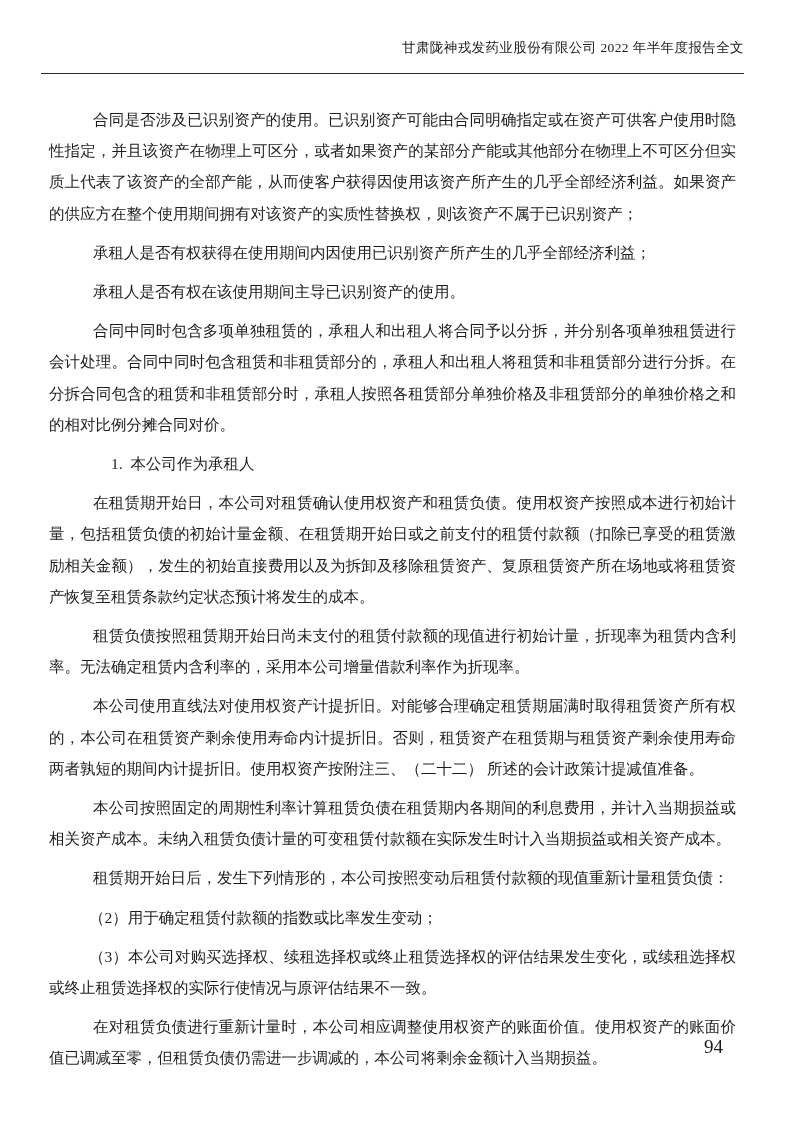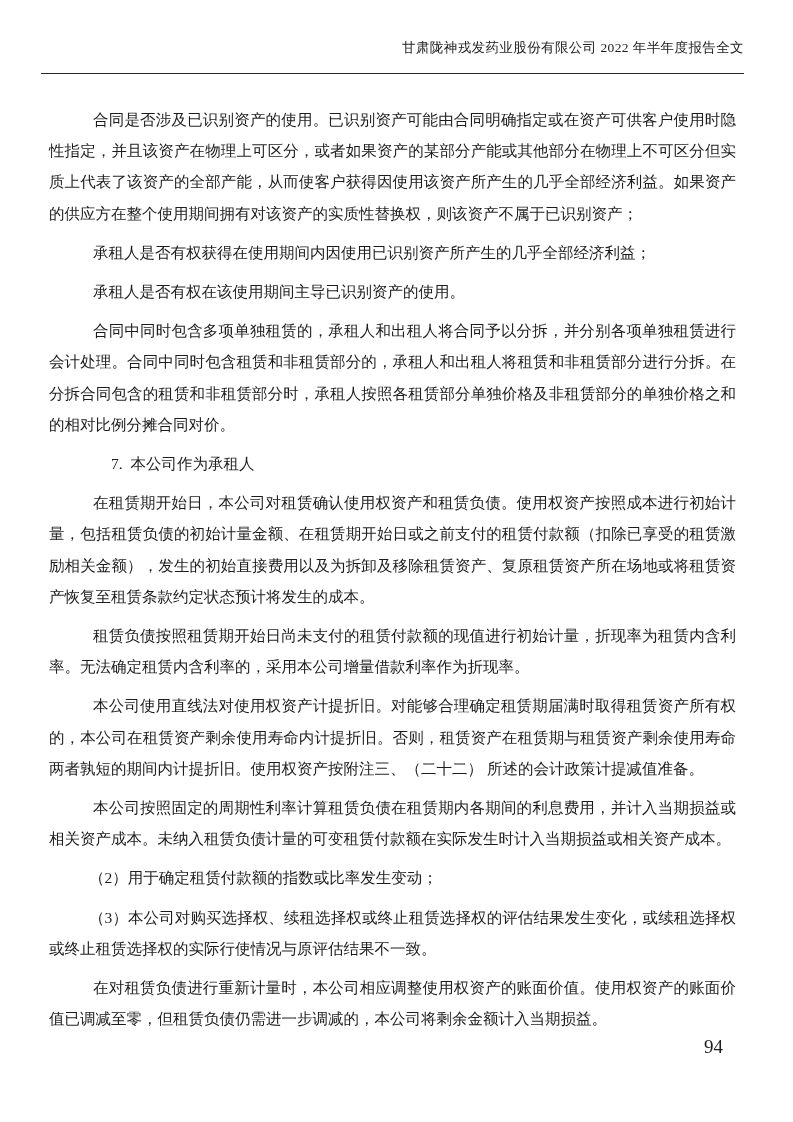--- a/index.html
+++ b/index.html
@@ -71,25 +71,26 @@
 
   <div class="header-text">甘肃陇神戎发药业股份有限公司 2022 年半年度报告全文</div>
 
   <div class="header-rule"></div>
 
   <div class="body-text">
     <p class="para">合同是否涉及已识别资产的使用。已识别资产可能由合同明确指定或在资产可供客户使用时隐性指定，并且该资产在物理上可区分，或者如果资产的某部分产能或其他部分在物理上不可区分但实质上代表了该资产的全部产能，从而使客户获得因使用该资产所产生的几乎全部经济利益。如果资产的供应方在整个使用期间拥有对该资产的实质性替换权，则该资产不属于已识别资产；</p>
     <p class="para">承租人是否有权获得在使用期间内因使用已识别资产所产生的几乎全部经济利益；</p>
     <p class="para">承租人是否有权在该使用期间主导已识别资产的使用。</p>
     <p class="para">合同中同时包含多项单独租赁的，承租人和出租人将合同予以分拆，并分别各项单独租赁进行会计处理。合同中同时包含租赁和非租赁部分的，承租人和出租人将租赁和非租赁部分进行分拆。在分拆合同包含的租赁和非租赁部分时，承租人按照各租赁部分单独价格及非租赁部分的单独价格之和的相对比例分摊合同对价。</p>
-    <p class="para heading">7.  本公司作为承租人</p>
+    <p class="para heading">1.  本公司作为承租人</p>
     <p class="para">在租赁期开始日，本公司对租赁确认使用权资产和租赁负债。使用权资产按照成本进行初始计量，包括租赁负债的初始计量金额、在租赁期开始日或之前支付的租赁付款额（扣除已享受的租赁激励相关金额），发生的初始直接费用以及为拆卸及移除租赁资产、复原租赁资产所在场地或将租赁资产恢复至租赁条款约定状态预计将发生的成本。</p>
     <p class="para">租赁负债按照租赁期开始日尚未支付的租赁付款额的现值进行初始计量，折现率为租赁内含利率。无法确定租赁内含利率的，采用本公司增量借款利率作为折现率。</p>
     <p class="para">本公司使用直线法对使用权资产计提折旧。对能够合理确定租赁期届满时取得租赁资产所有权的，本公司在租赁资产剩余使用寿命内计提折旧。否则，租赁资产在租赁期与租赁资产剩余使用寿命两者孰短的期间内计提折旧。使用权资产按附注三、（二十二） 所述的会计政策计提减值准备。</p>
     <p class="para">本公司按照固定的周期性利率计算租赁负债在租赁期内各期间的利息费用，并计入当期损益或相关资产成本。未纳入租赁负债计量的可变租赁付款额在实际发生时计入当期损益或相关资产成本。</p>
+    <p class="para">租赁期开始日后，发生下列情形的，本公司按照变动后租赁付款额的现值重新计量租赁负债：</p>
     <p class="para list-item">（2）用于确定租赁付款额的指数或比率发生变动；</p>
     <p class="para list-item">（3）本公司对购买选择权、续租选择权或终止租赁选择权的评估结果发生变化，或续租选择权或终止租赁选择权的实际行使情况与原评估结果不一致。</p>
     <p class="para">在对租赁负债进行重新计量时，本公司相应调整使用权资产的账面价值。使用权资产的账面价值已调减至零，但租赁负债仍需进一步调减的，本公司将剩余金额计入当期损益。</p>
   </div>
 
   <div class="page-number">94</div>
 
 </div>
 
 </body></html>

